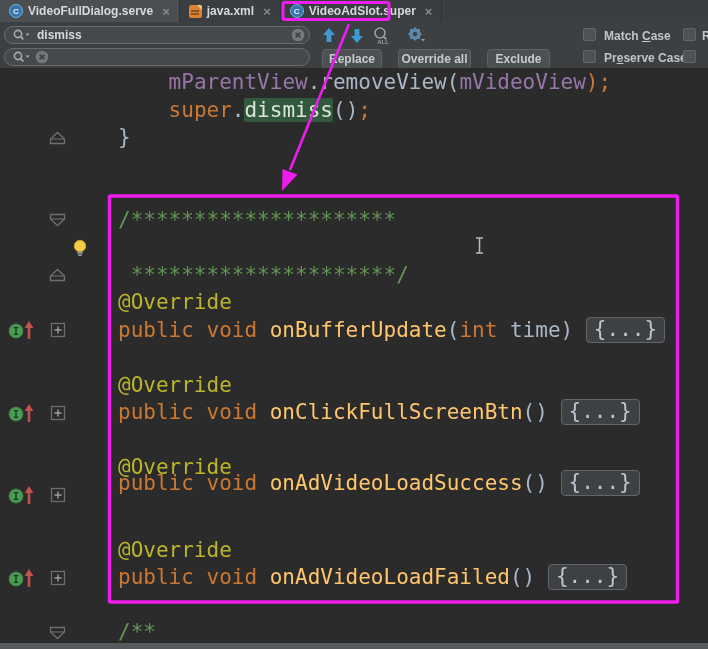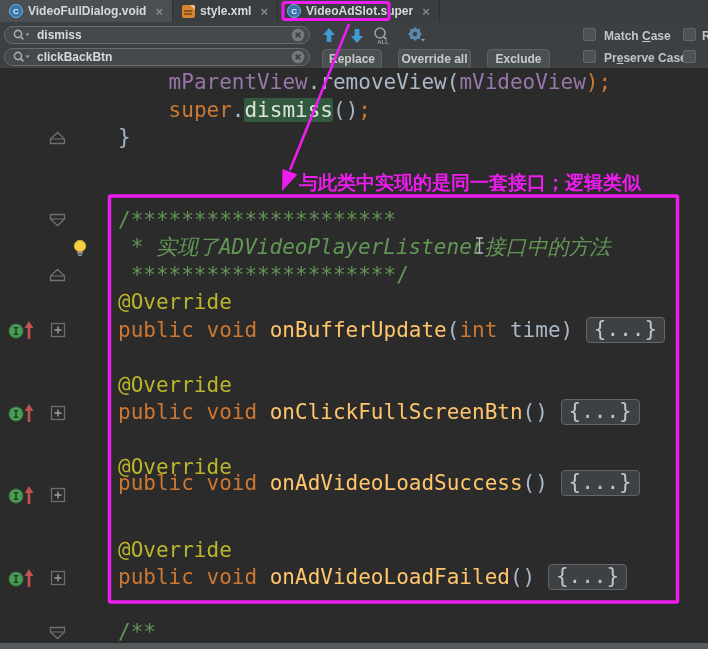--- a/index.html
+++ b/index.html
@@ -58,26 +58,26 @@
   .text-cursor{position:absolute;left:474px;top:236px;z-index:5;opacity:.85;}
 </style>
 </head>
 <body>
 
 <div class="screen">
 
   <div class="tabbar">
     <div class="tab active">
       <span class="cls-icon">C</span>
-      <span>VideoFullDialog.void</span>
+      <span>VideoFullDialog.serve</span>
       <span class="close">×</span>
     </div>
     <div class="tab">
       <span class="xml-icon"></span>
-      <span>style.xml</span>
+      <span>java.xml</span>
       <span class="close">×</span>
     </div>
     <div class="tab">
       <span class="cls-icon">C</span>
       <span>VideoAdSlot.super</span>
       <span class="close">×</span>
     </div>
   </div>
 
   <div class="findbar">
@@ -94,21 +94,20 @@
         <path d="M4.6,4.6 L9.4,9.4 M9.4,4.6 L4.6,9.4" stroke="#3d4042" stroke-width="1.6"></path>
       </svg>
     </div>
 
     <div class="pill" style="top:26px;">
       <svg width="18" height="12" viewBox="0 0 18 12">
         <circle cx="5" cy="5" r="3.6" fill="none" stroke="#a7abad" stroke-width="1.6"></circle>
         <line x1="7.6" y1="7.6" x2="10.4" y2="10.4" stroke="#a7abad" stroke-width="1.8"></line>
         <path d="M12.5,4.5 l4,0 l-2,2.6 z" fill="#a7abad"></path>
       </svg>
-      <input value="clickBackBtn" style="">
       <svg width="14" height="14" viewBox="0 0 14 14">
         <circle cx="7" cy="7" r="6.3" fill="#75797b"></circle>
         <path d="M4.6,4.6 L9.4,9.4 M9.4,4.6 L4.6,9.4" stroke="#3d4042" stroke-width="1.6"></path>
       </svg>
     </div>
 
     <div class="iconbtn" style="left:321px;top:5px;width:16px;height:16px;">
       <svg width="14" height="15" viewBox="0 0 14 15">
           <path d="M7,0 L13,7 H9.4 V14 H4.6 V7 H1 Z" fill="#3f9bd4"></path>
         </svg>
@@ -149,21 +148,20 @@
   </div>
 
   <div class="gutter"></div>
   <div class="gutter-dark"></div>
   <div class="foldline"></div>
   <div class="editor" id="editor">
       <div class="code-line" style="top: 1px; padding-left: 50.6px;"><span class="tk-f">mParentView</span><span class="tk-p">.removeView(</span><span class="tk-f">mVideoView</span><span class="tk-k">);</span></div>
       <div class="code-line" style="top: 28.5px; padding-left: 50.6px;"><span class="tk-k">super</span><span class="tk-p">.</span><span class="tk-hl">dismiss</span><span class="tk-p">()</span><span class="tk-k">;</span></div>
       <div class="code-line" style="top: 56px; padding-left: 0px;"><span class="tk-p">}</span></div>
       <div class="code-line" style="top: 138.5px; padding-left: 0px;"><span class="tk-c">/*********************</span></div>
-      <div class="code-line" style="top: 166px; padding-left: 0px;"><span class="tk-ci"> * </span><span class="tk-ci">实现了ADVideoPlayerListener接口中的方法</span></div>
       <div class="code-line" style="top: 193.5px; padding-left: 0px;"><span class="tk-c"> *********************/</span></div>
       <div class="code-line" style="top: 221px; padding-left: 0px;"><span class="tk-a">@Override</span></div>
       <div class="code-line" style="top: 248.5px; padding-left: 0px;"><span class="tk-k">public void </span><span class="tk-m">onBufferUpdate</span><span class="tk-p">(</span><span class="tk-k">int</span><span class="tk-p"> time</span><span class="tk-p">) </span><span class="tk-fold">{...}</span></div>
       <div class="code-line" style="top: 303.5px; padding-left: 0px;"><span class="tk-a">@Override</span></div>
       <div class="code-line" style="top: 331px; padding-left: 0px;"><span class="tk-k">public void </span><span class="tk-m">onClickFullScreenBtn</span><span class="tk-p">() </span><span class="tk-fold">{...}</span></div>
       <div class="code-line" style="top: 386px; padding-left: 0px;"><span class="tk-a">@Override</span></div>
       <div class="code-line" style="top: 402px; padding-left: 0px;"><span class="tk-k">public void </span><span class="tk-m">onAdVideoLoadSuccess</span><span class="tk-p">() </span><span class="tk-fold">{...}</span></div>
       <div class="code-line" style="top: 468.5px; padding-left: 0px;"><span class="tk-a">@Override</span></div>
       <div class="code-line" style="top: 496px; padding-left: 0px;"><span class="tk-k">public void </span><span class="tk-m">onAdVideoLoadFailed</span><span class="tk-p">() </span><span class="tk-fold">{...}</span></div>
       <div class="code-line" style="top: 551px; padding-left: 0px;"><span class="tk-c">/**</span></div>
@@ -239,15 +237,14 @@
   </div>
 
   <div class="bottom-strip"></div>
 
   <svg class="overlay">
     <rect x="283" y="2.5" width="106" height="17" rx="2" fill="none" stroke="#ee1cee" stroke-width="3"></rect>
     <rect x="109.5" y="196" width="568" height="406" rx="1" fill="none" stroke="#ee1cee" stroke-width="3.5"></rect>
     <line x1="349" y1="24" x2="290" y2="170" stroke="#ee1cee" stroke-width="2.6"></line>
     <polygon points="282,191 297.5,174.5 282.5,169" fill="#ee1cee"></polygon>
   </svg>
-  <div class="note" id="note" style="color: rgb(238, 28, 238);">与此类中实现的是同一套接口；逻辑类似</div>
 
 </div>
 
 </body></html>

